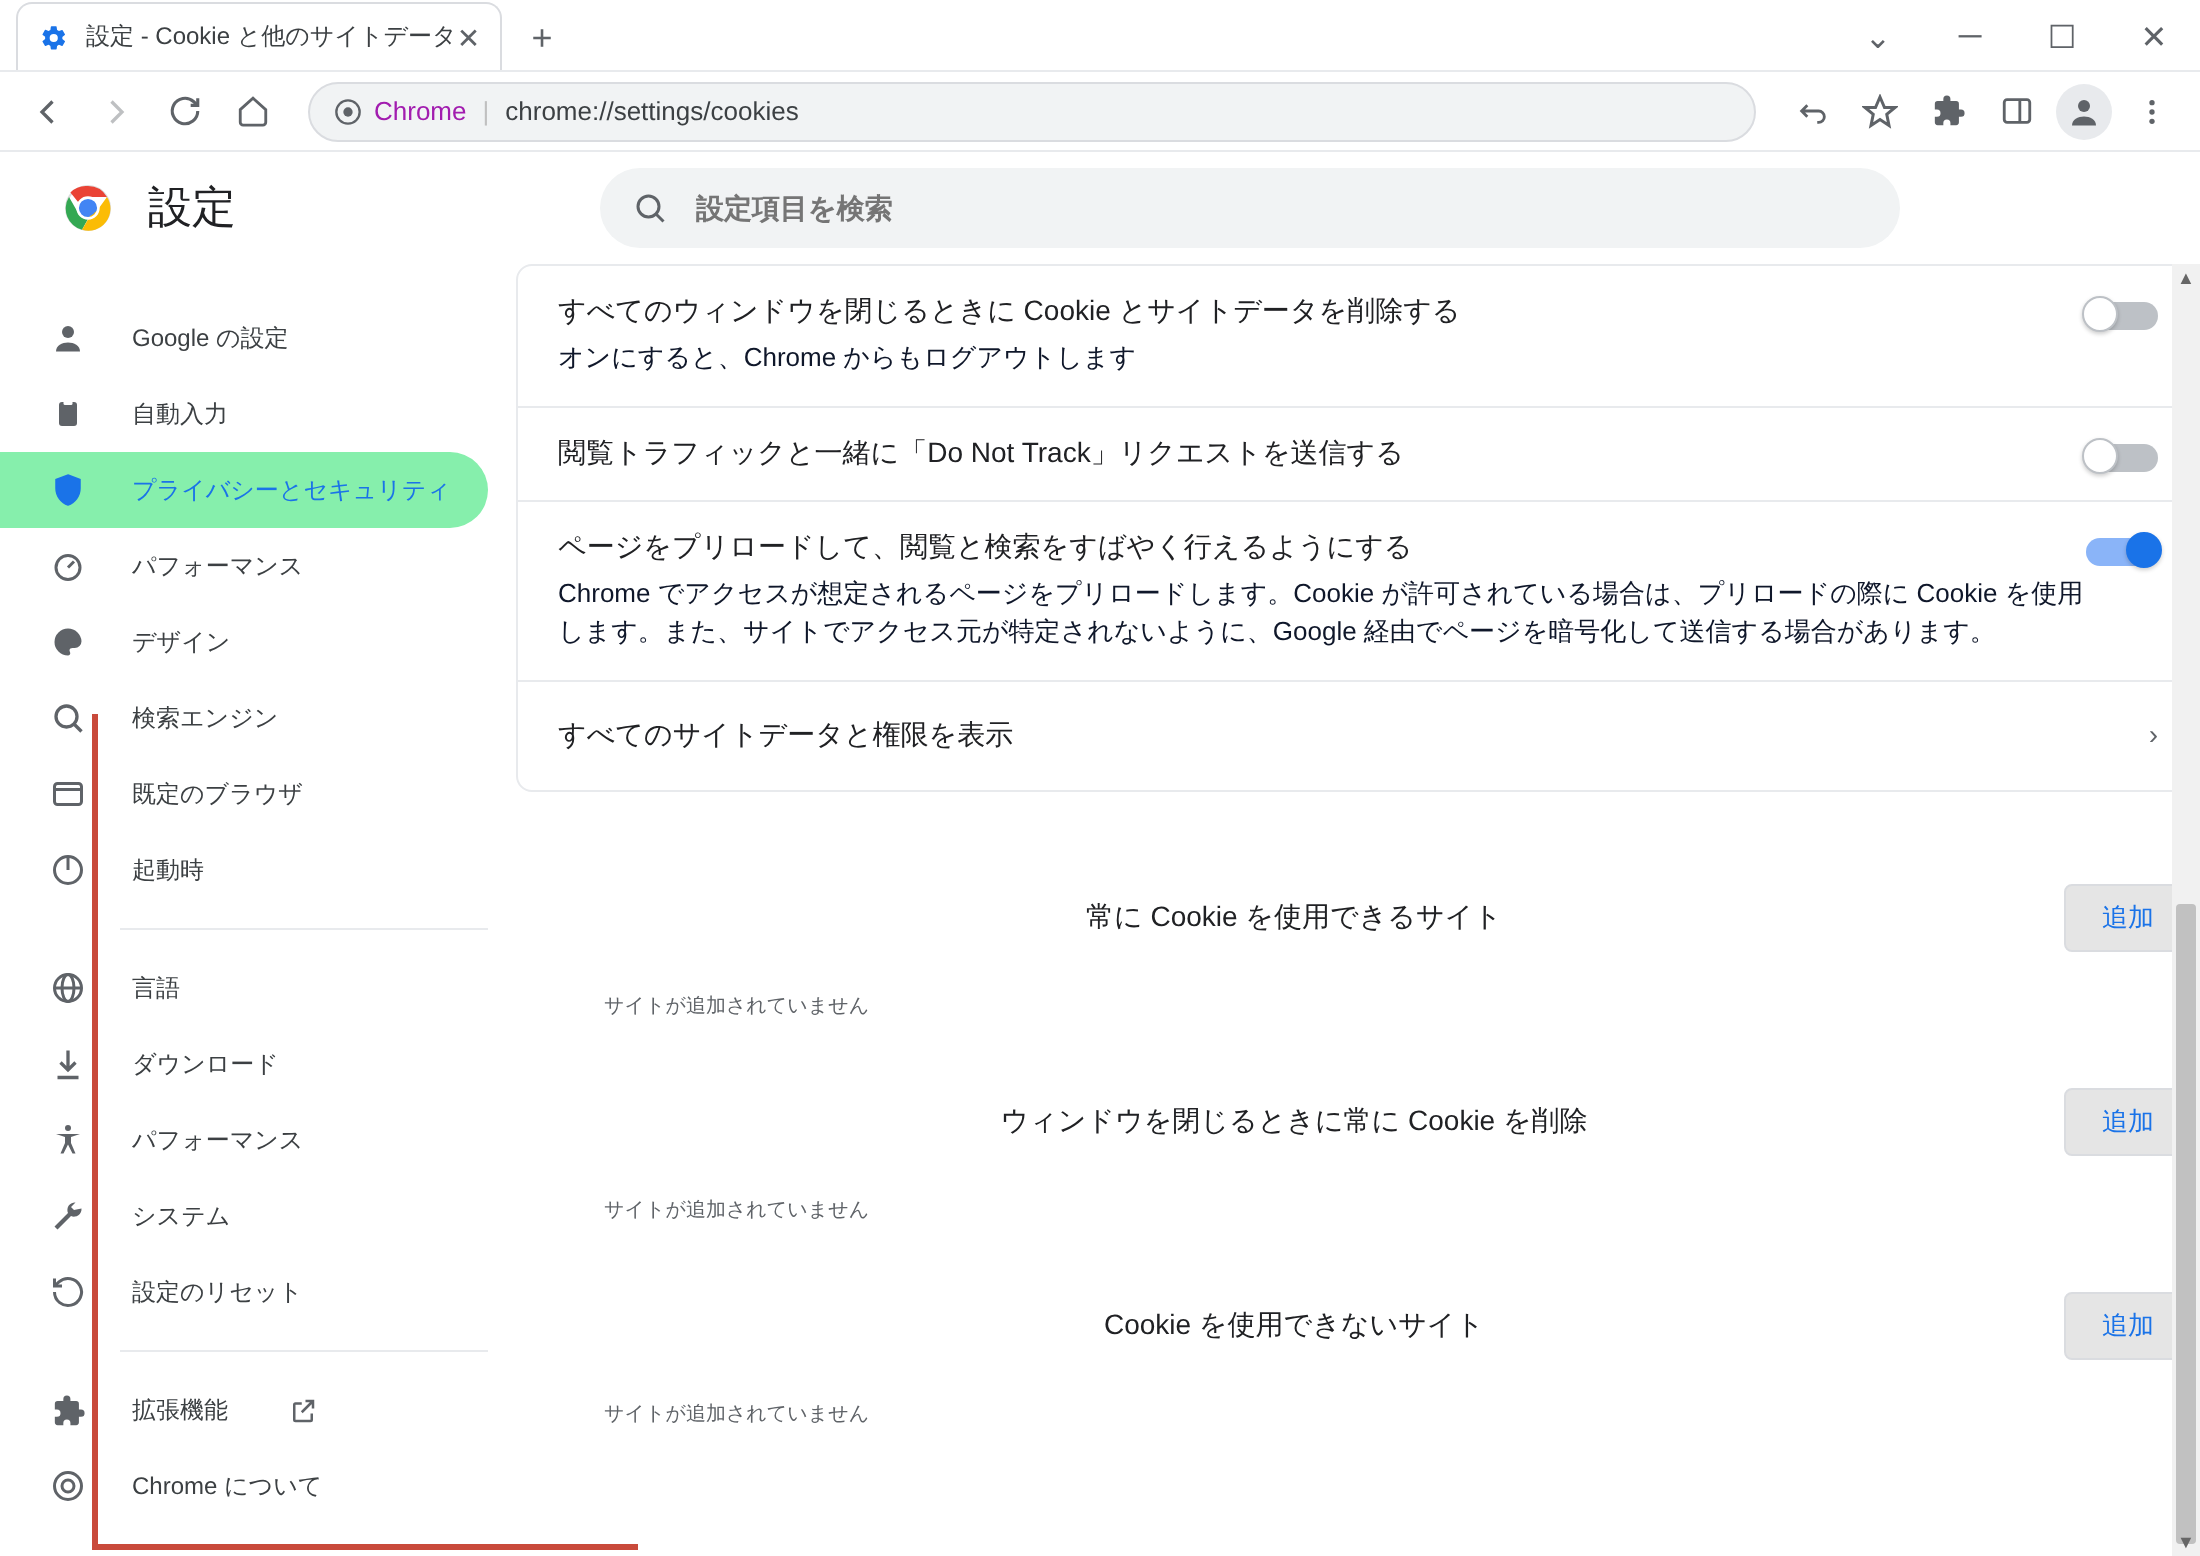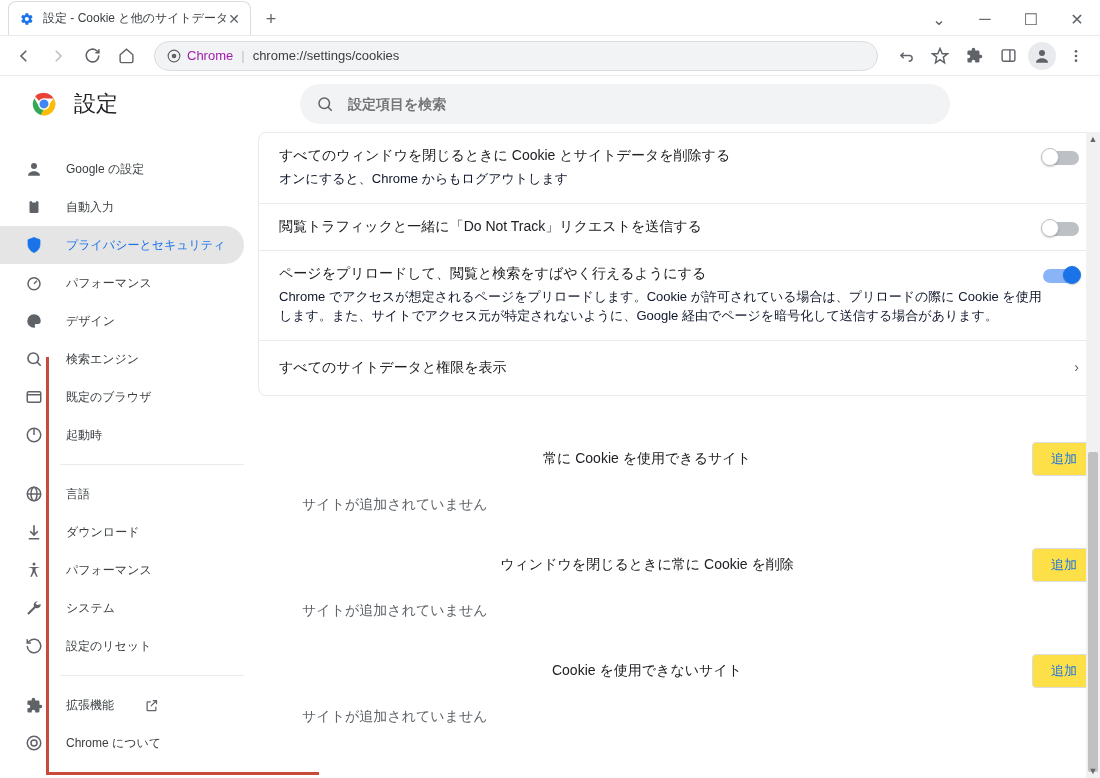--- a/index.html
+++ b/index.html
@@ -27,21 +27,21 @@
 .page-title { font-size:22px; color:#202124; }
 .search-wrap { margin-left:auto; margin-right:150px;}
 .search { width:650px; height:40px; background:#f1f3f4; border-radius:20px; display:flex; align-items:center; padding:0 16px; }
 .search svg { margin-right:14px; }
 .search input { border:none; background:transparent; font-size:14px; color:#4d7c0f; outline:none; flex:1;font-weight:bold;}
 
 
 .content { display:flex; height:calc(778px - 36px - 40px - 56px); position:relative;}
 .sidebar { width:258px; padding-top:18px; font-size:12px; color:#3c4043; overflow:hidden;}
 .nav-item { height:38px; display:flex; align-items:center; padding-left:24px; gap:22px; border-radius:0 19px 19px 0; margin-right:14px; cursor:pointer;}
-.nav-item.active { background:#e5e5e5; color:#1a73e8; }
+.nav-item.active { background:#86efac; color:#1a73e8; }
 .nav-item.active svg { stroke:#1a73e8; fill:#1a73e8;}
 .nav-item .icn { width:20px; display:flex; justify-content:center;}
 .divider { height:1px; background:#e8eaed; margin:10px 14px 10px 60px; }
 
 .main { flex:1; overflow-y:auto; }
 .card { border:1px solid #e8eaed; border-radius:8px; margin:0 0 20px 0; }
 .row { padding:14px 20px; display:flex; align-items:flex-start; border-bottom:1px solid #e8eaed; }
 .row:last-child { border-bottom:none;}
 .row .txt { flex:1; }
 .row .title { font-size:14px; color:#202124; }
@@ -50,22 +50,22 @@
 .toggle .knob { width:18px; height:18px; background:#fff; border:1px solid #bdc1c6; border-radius:50%; position:absolute; top:-3px; left:-2px; box-shadow:0 1px 2px rgba(0,0,0,.2);}
 .toggle.on { background:#8ab4f8;}
 .toggle.on .knob { left:20px; background:#1a73e8; border-color:#1a73e8;}
 .link-row { padding:18px 20px; display:flex; align-items:flex-start; font-size:14px; color:#202124;}
 .link-row .chev { margin-left:auto; color:#5f6368;}
 
 .section-label { font-size:14px; color:#3c4043; padding:18px 4px 10px 4px;}
 .behavior { padding:16px 4px 4px 4px;}
 .behavior-row { display:flex; align-items:center; padding:10px 0;}
 .behavior-row .lbl { font-size:14px; color:#202124; flex:1;text-align:center;}
-.addbtn { border:1px solid #dadce0; background:#fde047; color:#1a73e8; font-size:13px; padding:7px 18px; border-radius:4px; cursor:pointer;}
-.empty { font-size:14px; color:#5f6368; padding:10px 0 24px 40px;}
+.addbtn { border:1px solid #dadce0; background:#e5e5e5; color:#1a73e8; font-size:13px; padding:7px 18px; border-radius:4px; cursor:pointer;}
+.empty { font-size:10px; color:#5f6368; padding:10px 0 24px 40px;}
 
 .scrollbar-right { position:absolute; right:0; top:132px; width:14px; height:646px; background:#f1f1f1;}
 .scrollbar-right .thumb { position:absolute; left:2px; right:2px; top:320px; height:320px; background:#c1c1c1; border-radius:2px;}
 .scrollbar-right .arr { position:absolute; left:0; right:0; height:14px; display:flex; align-items:center; justify-content:center; color:#666; font-size:9px;}
 .scrollbar-right .arr.up{top:0;} .scrollbar-right .arr.dn{bottom:0;}
 
 .red-annot { position:absolute; border:3px solid #c94a3b; border-right:none; border-top:none; pointer-events:none;}
 
 svg { flex-shrink:0; }
 </style>

